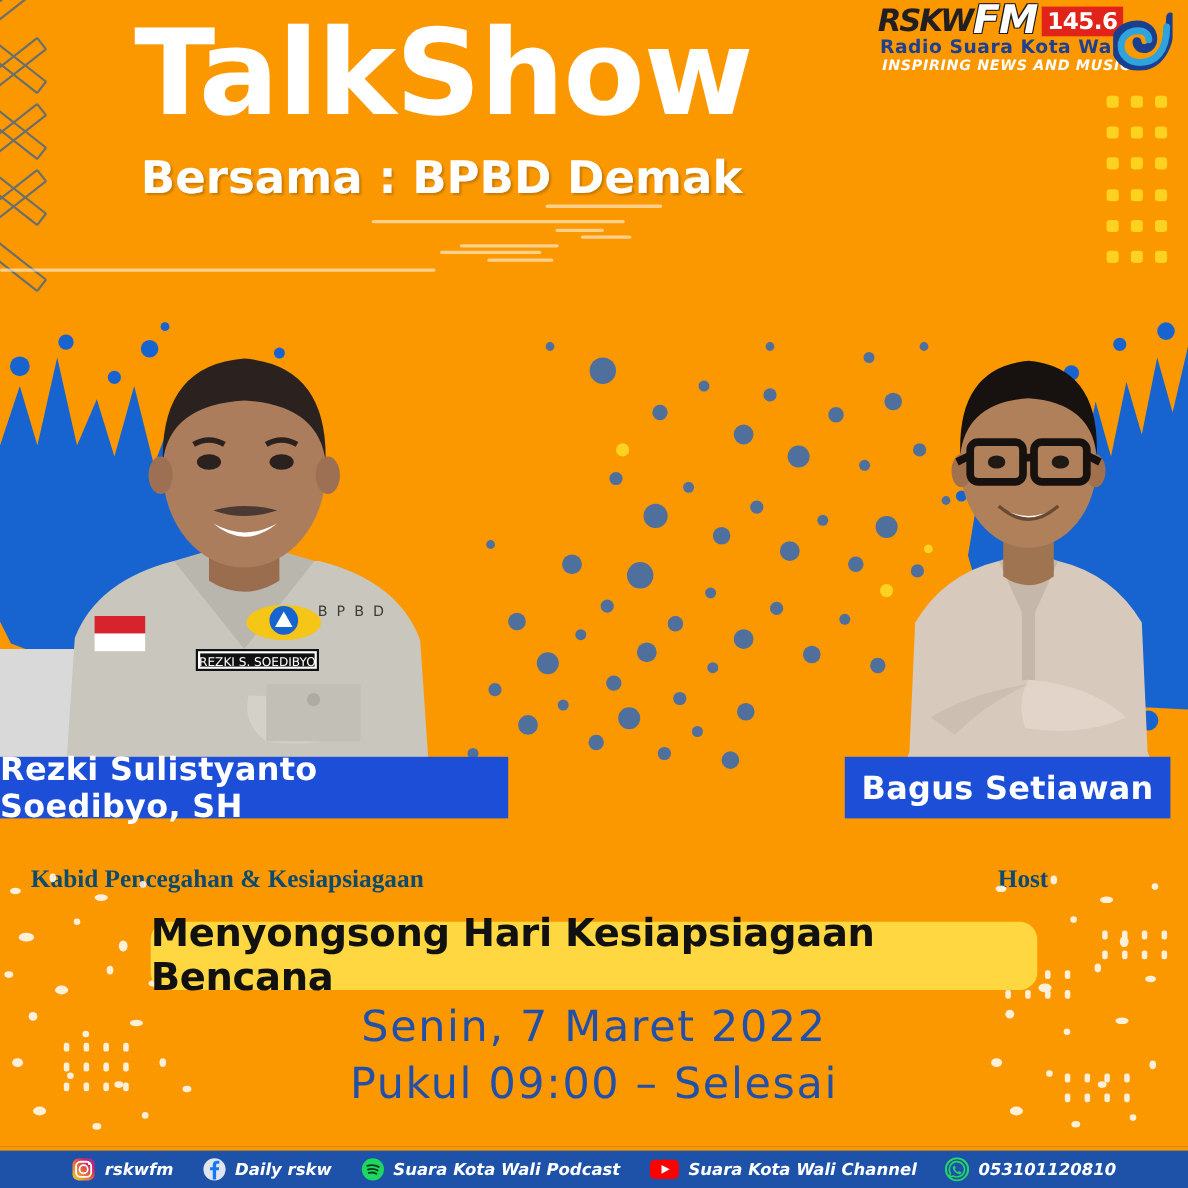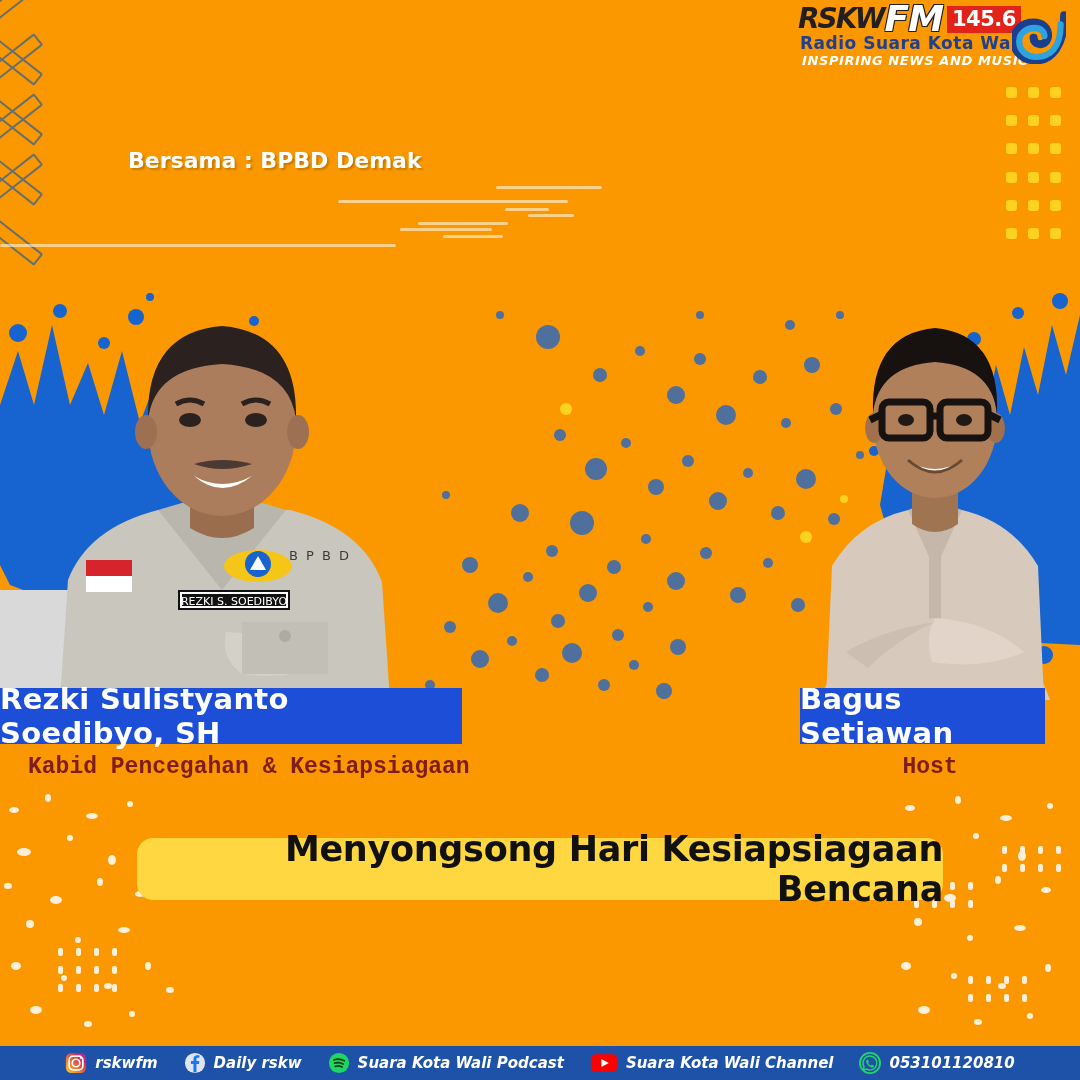--- a/index.html
+++ b/index.html
@@ -70,21 +70,21 @@
 
   
   .title {
     position:absolute; left:122px; top:12px;
     font-family:"DejaVu Sans", sans-serif; font-weight:bold;
     font-size:108px; line-height:112px; color:#ffffff; letter-spacing:-1px;
   }
   .subtitle {
     position:absolute; left:128px; top:142px;
     font-family:"DejaVu Sans", sans-serif; font-weight:bold;
-    font-size:22px; line-height:38px; color:#ffffff;
+    font-size:41px; line-height:38px; color:#ffffff;
     text-shadow:2px 2px 2px rgba(0,0,0,.20);
   }
 
   
   .photoband { position:absolute; left:0; top:255px; width:1080px; height:445px; }
 
   
   .splatter { position:absolute; inset:0; }
 
   .person { position:absolute; bottom:0; }
@@ -94,38 +94,38 @@
   
   .nameplate {
     position:absolute; background:#1d4ed8; display:flex; align-items:center; justify-content:center;
   }
   .nameplate span {
     font-family:"DejaVu Sans", sans-serif; font-weight:bold; color:#ffffff;
     letter-spacing:.3px;
   }
   .np-left  { left:0; top:688px; width:462px; height:56px; }
   .np-left span { font-size:29px; }
-  .np-right { left:800px; top:688px; width:245px; height:56px; }
+  .np-right { left:768px; top:688px; width:296px; height:56px; }
   .np-right span { font-size:29px; }
 
   .role {
     position:absolute;
-    font-family:Liberation Mono, monospace; font-weight:bold; color:#7f1d1d;
+    font-family:Liberation Serif, serif; font-weight:bold; color:#0c4a6e;margin-top:32px;
   }
   .role-left  { left:28px; top:754px; font-size:23px; }
   .role-right { left:780px; top:754px; width:300px; text-align:center; font-size:23px; }
 
   
   .speckle { position:absolute; }
 
   
   .topic {
     position:absolute; left:137px; top:838px; width:806px; height:62px;
     background:#ffd740; border-radius:16px;
-    display:flex; align-items:center; justify-content:center;text-align:right;
+    display:flex; align-items:center; justify-content:center;
   }
   .topic span {
     font-family:"DejaVu Sans", sans-serif; font-weight:bold; font-size:35px;
     color:#111111; letter-spacing:-.3px;
   }
 
   
   .when {
     position:absolute; left:0; top:908px; width:1080px; text-align:center;
     font-family:"DejaVu Sans", sans-serif; font-size:39px; line-height:52px;
@@ -196,20 +196,21 @@
       <span class="logo-freq">145.6</span>
     </div>
     <div class="logo-sub">Radio Suara Kota Wali</div>
     <div class="logo-tag">INSPIRING NEWS AND MUSIC</div>
     <svg class="logo-swirl" viewBox="0 0 60 60">
       <path d="M58 6 C58 40 44 56 26 56 C12 56 2 46 2 34 C2 22 12 14 24 14 C34 14 40 20 40 28 C40 34 36 38 31 38 C27 38 24 35 24 31" fill="none" stroke="#1b3f8f" stroke-width="9" stroke-linecap="round"></path>
       <path d="M54 16 C54 42 42 52 27 52 C16 52 8 45 8 35 C8 26 16 20 25 20 C32 20 36 24 36 29" fill="none" stroke="#2ea3dd" stroke-width="7" stroke-linecap="round"></path>
     </svg>
   </div>
 
+  <div class="title">TalkShow</div>
   <div class="subtitle">Bersama : BPBD Demak</div>
 
   <div class="photoband">
 
     <svg class="splatter" viewBox="0 0 1080 445" preserveAspectRatio="none">
 
       <g fill="#1763cf">
         <path d="M0 150 L18 96 L34 150 L52 70 L70 150 L88 108 L104 160 L122 96 L140 168 L158 120 L172 186 L190 130 L206 200 L224 150 L238 214 L252 176 L262 240 L240 300 L200 330 L150 345 L100 350 L50 345 L10 330 L0 310 Z"></path>
         <circle cx="18" cy="78" r="9"></circle>
           <circle cx="60" cy="56" r="7"></circle>
@@ -479,20 +480,24 @@
         <rect x="106" y="204" width="5" height="8" rx="2"></rect>
       <rect x="124" y="204" width="5" height="8" rx="2"></rect>
         <rect x="142" y="204" width="5" height="8" rx="2"></rect>
     </g>
   </svg>
 
   <div class="topic">
     <span>Menyongsong Hari Kesiapsiagaan Bencana</span>
   </div>
 
+  <div class="when">
+    <div>Senin, 7 Maret 2022</div>
+    <div>Pukul 09:00 – Selesai</div>
+  </div>
 
   <div class="footer">
 
     <div class="fitem">
       <svg class="ficon" viewBox="0 0 24 24">
         <defs>
             <linearGradient id="ig" x1="0" y1="1" x2="1" y2="0">
           <stop offset="0" stop-color="#f9d423"></stop>
               <stop offset=".45" stop-color="#e6683c"></stop>
           <stop offset=".75" stop-color="#cc2366"></stop>

